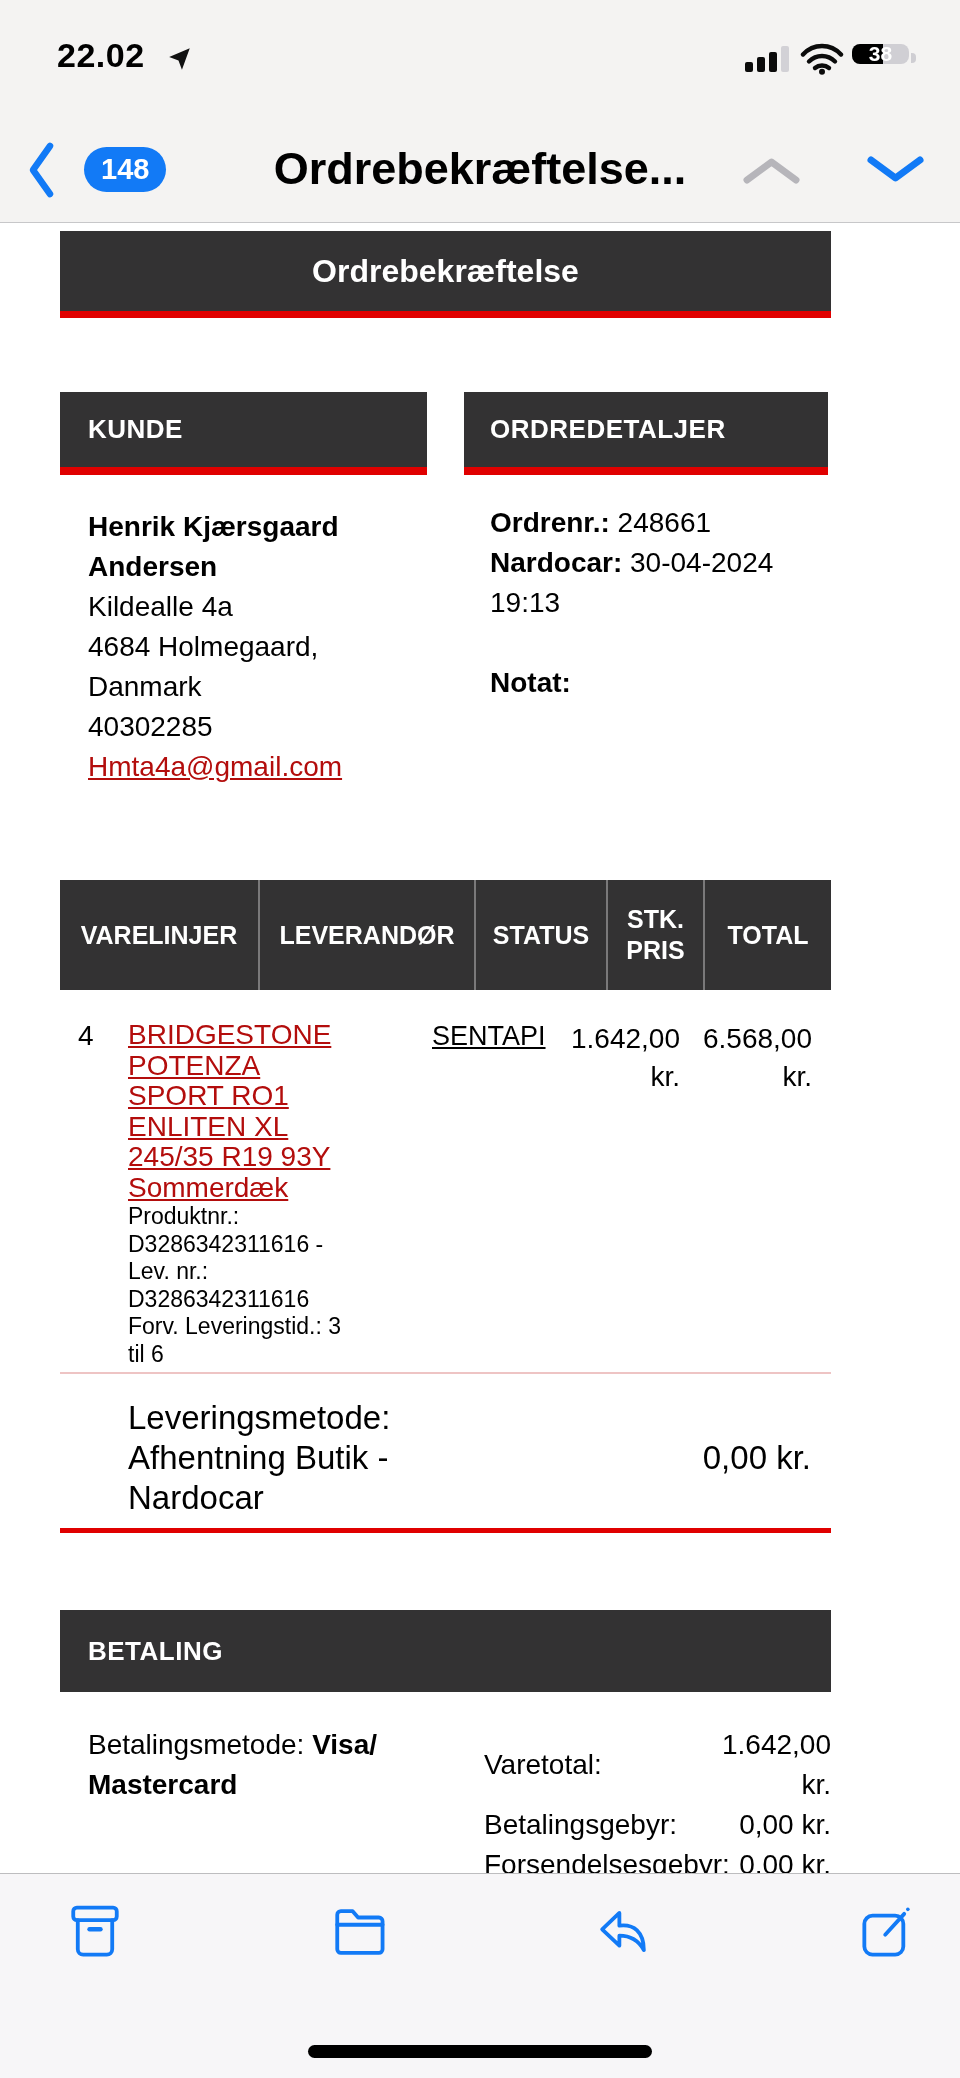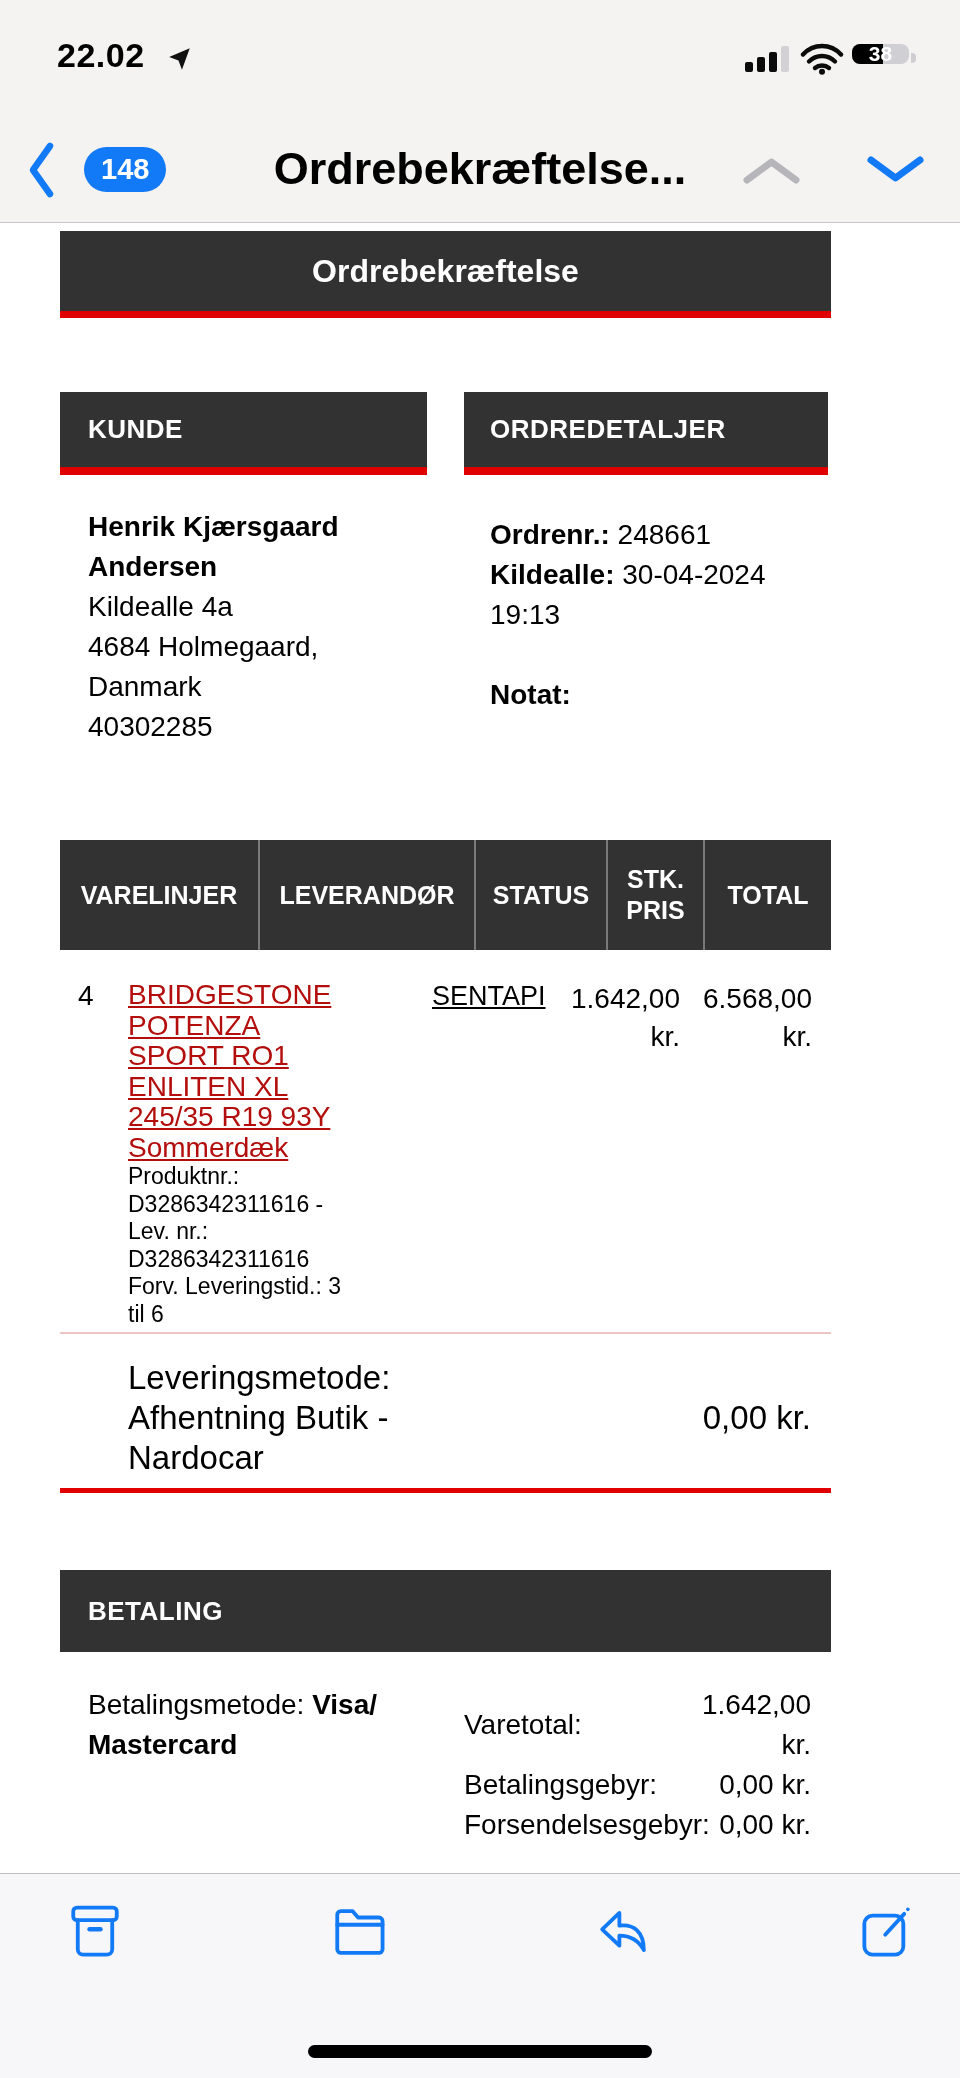--- a/index.html
+++ b/index.html
@@ -38,21 +38,21 @@
           align-items:center;justify-content:center;color:#fff;font-size:32px;font-weight:700;}
   .main-banner{margin-top:8px;}
   .two-col{margin-top:74px;display:flex;gap:37px;}
   .col-k{width:367px;}
   .col-o{width:364px;}
   .sec-head{height:83px;background:#333233;border-bottom:8px solid #e00000;color:#fff;
             font-weight:700;font-size:26px;display:flex;align-items:center;padding-left:28px;
             letter-spacing:.5px;box-sizing:border-box;}
   .sec-head.pl26{padding-left:26px;}
   .cust-text{margin-top:32px;padding-left:28px;font-size:28px;line-height:40px;}
-  .order-text{margin-top:40px;padding-left:26px;font-size:28px;line-height:40px;}
+  .order-text{margin-top:28px;padding-left:26px;font-size:28px;line-height:40px;}
   .pre{white-space:pre;}
   .notat{margin-top:40px;}
   .red-link{color:#b30d0c;text-decoration:underline;cursor:pointer;}
 
   .items-header{margin-top:93px;display:flex;background:#333233;height:110px;color:#fff;
                 font-weight:700;font-size:25px;}
   .th{display:flex;align-items:center;justify-content:center;text-align:center;
       border-left:2px solid rgba(255,255,255,.35);box-sizing:border-box;line-height:31px;}
   .th:first-child{border-left:none;}
   .w1{width:198px;}.w2{width:216px;}.w3{width:132px;}.w4{width:97px;padding:0 4px;}.w5{width:128px;}
@@ -70,21 +70,21 @@
   .delivery{margin-top:24px;display:flex;align-items:center;font-size:33px;}
   .delivery-method{margin-left:68px;line-height:40px;}
   .delivery-price{margin-left:auto;margin-right:20px;}
   .red-divider{margin-top:10px;height:5px;background:#e00000;}
 
   .betaling{margin-top:77px;height:82px;background:#333233;color:#fff;font-weight:700;
             font-size:26px;display:flex;align-items:center;padding-left:28px;letter-spacing:.5px;
             box-sizing:border-box;}
   .payment{margin-top:33px;display:flex;font-size:28px;}
   .pay-method{padding-left:28px;width:330px;line-height:40px;box-sizing:border-box;}
-  .pay-rows{margin-left:auto;width:347px;margin-right:20px;}
+  .pay-rows{margin-left:auto;width:347px;}
   .pay-row{display:flex;align-items:center;justify-content:space-between;line-height:40px;}
   .pay-row .val{width:130px;text-align:right;}
 
   
   .toolbar{position:absolute;left:0;top:1873px;width:960px;height:205px;background:#f7f6f8;
            border-top:1px solid #bdbdbf;z-index:6;box-sizing:border-box;}
   .tool-row{display:flex;justify-content:space-between;padding:28px 44px 0 66px;}
   .tool-btn{width:58px;height:64px;display:flex;align-items:center;justify-content:center;
             cursor:pointer;}
   .home-indicator{position:absolute;left:308px;top:2045px;width:344px;height:13px;
@@ -153,27 +153,28 @@
       <div class="two-col">
         <div class="col-k">
           <div class="sec-head">KUNDE</div>
           <div class="cust-text">
             <div class="pre" style="font-weight:700">Henrik Kjærsgaard
 Andersen</div>
             <div>Kildealle 4a</div>
             <div>4684 Holmegaard,</div>
             <div>Danmark</div>
             <div>40302285</div>
+            <div><a class="red-link">Hmta4a@gmail.com</a></div>
           </div>
         </div>
         <div class="col-o">
           <div class="sec-head pl26">ORDREDETALJER</div>
           <div class="order-text">
             <div><b>Ordrenr.:</b> <span>248661</span></div>
-            <div><b>Kildealle:</b> <span class="pre">30-04-2024
+            <div><b>Nardocar:</b> <span class="pre">30-04-2024
 19:13</span></div>
             <div class="notat"><b>Notat:</b></div>
           </div>
         </div>
       </div>
 
       <div class="items-header">
         <div class="th w1">VARELINJER</div>
         <div class="th w2">LEVERANDØR</div>
         <div class="th w3">STATUS</div>

